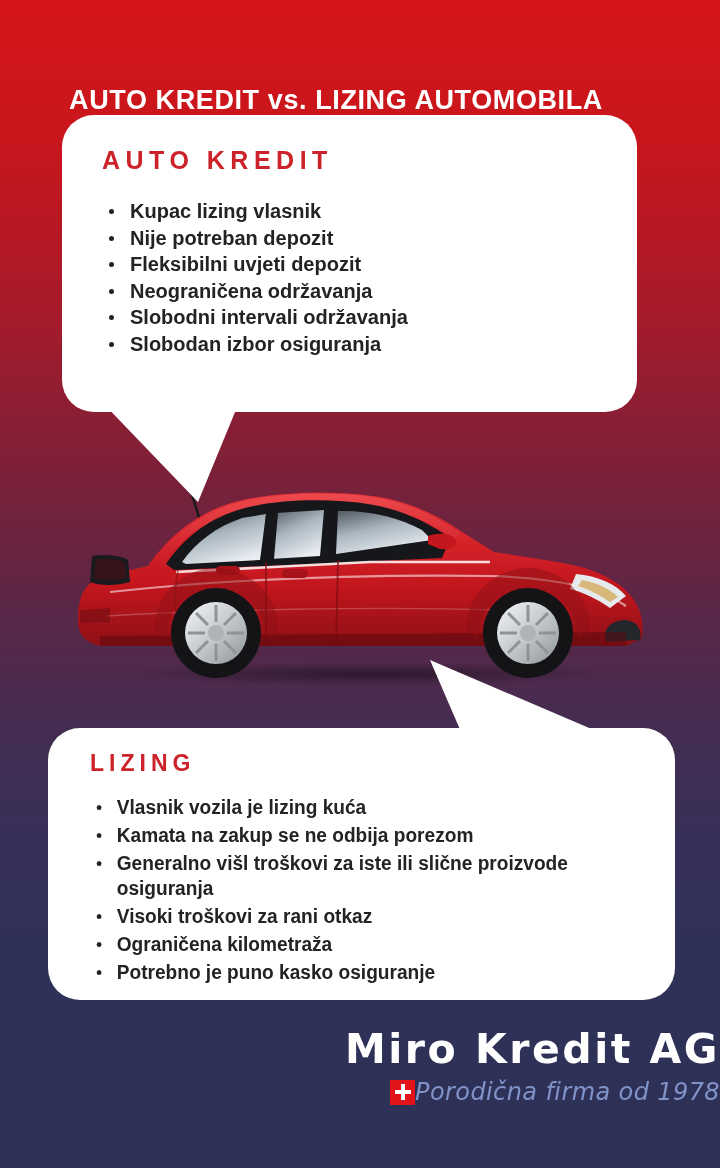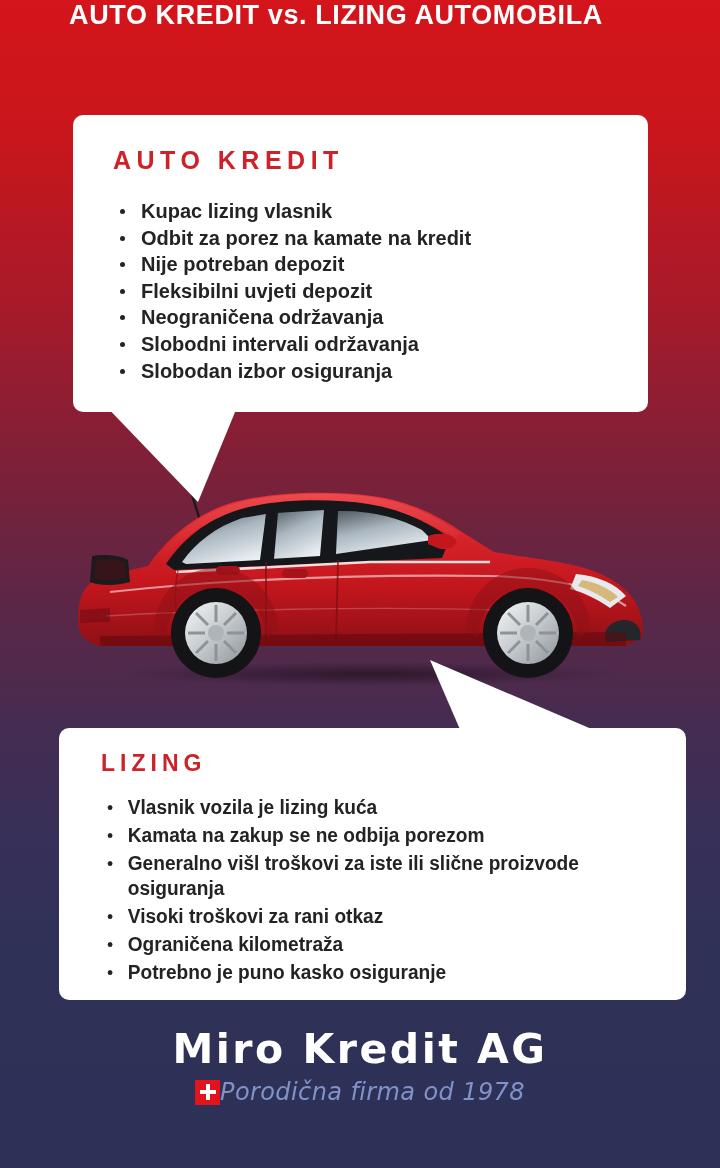--- a/index.html
+++ b/index.html
@@ -21,22 +21,22 @@
       #5b2747 52%,
       #452c51 62%,
       #373059 72%,
       #2f3157 82%,
       #2e3157 100%);
     overflow:hidden;
   }
 
   
   .header {
-    position:absolute; top:0; left:0; width:672px; height:108px;
-    display:flex; align-items:flex-start; justify-content:center;
+    position:absolute; top:8px; left:0; width:672px; height:108px;
+    display:flex; align-items:flex-end; justify-content:center;
   }
   .header-title {
     color:#ffffff;
     font-size:27px;
     font-weight:bold;
     letter-spacing:0.6px;
     white-space:nowrap;
   }
 
   
@@ -44,23 +44,22 @@
     position:absolute;
     left:70px; top:470px;
     width:580px; height:220px;
   }
   .car-svg { display:block; width:100%; height:100%; }
 
   
   .card {
     position:absolute;
     background:#ffffff;
-    border-radius:10px;
+    border-radius:32px;
     z-index:5;
-    margin-left:11px;
   }
 
   .card-top {
     left:62px; top:115px;
     width:575px; height:297px;
     padding:33px 0 0 40px;
   }
 
   .card-bottom {
     left:48px; top:728px;
@@ -125,21 +124,21 @@
     transform-origin:left center;
   }
   .card-bottom ul.bullets li::before { top:10px; }
 
   
   .footer {
     position:absolute;
     left:0; bottom:0;
     width:720px; height:160px;
     display:flex; flex-direction:column;
-    align-items:center; justify-content:flex-start;
+    align-items:flex-end; justify-content:flex-start;
     padding-top:20px;
   }
   .logo-name {
     color:#ffffff;
     font-size:41px;
     font-weight:bold;
     letter-spacing:2.5px;
     line-height:1.05;
     font-family:"DejaVu Sans", sans-serif;
     white-space:nowrap;
@@ -301,21 +300,20 @@
   <div class="tail" style="left:100px; top:400px;">
     <svg width="190" height="105" viewBox="0 0 190 105" xmlns="http://www.w3.org/2000/svg">
       <path d="M0 0 L140 0 L98 102 Z" fill="#ffffff"></path>
     </svg>
   </div>
 
   <div class="card card-top">
     <div class="card-title">AUTO KREDIT</div>
     <ul class="bullets">
       <li>Kupac lizing vlasnik</li>
-      <li>Odbit za porez na kamate na kredit</li>
       <li>Nije potreban depozit</li>
       <li>Fleksibilni uvjeti depozit</li>
       <li>Neograničena održavanja</li>
       <li>Slobodni intervali održavanja</li>
       <li>Slobodan izbor osiguranja</li>
     </ul>
   </div>
 
   <div class="tail" style="left:408px; top:648px;">
     <svg width="230" height="110" viewBox="0 0 230 110" xmlns="http://www.w3.org/2000/svg">

